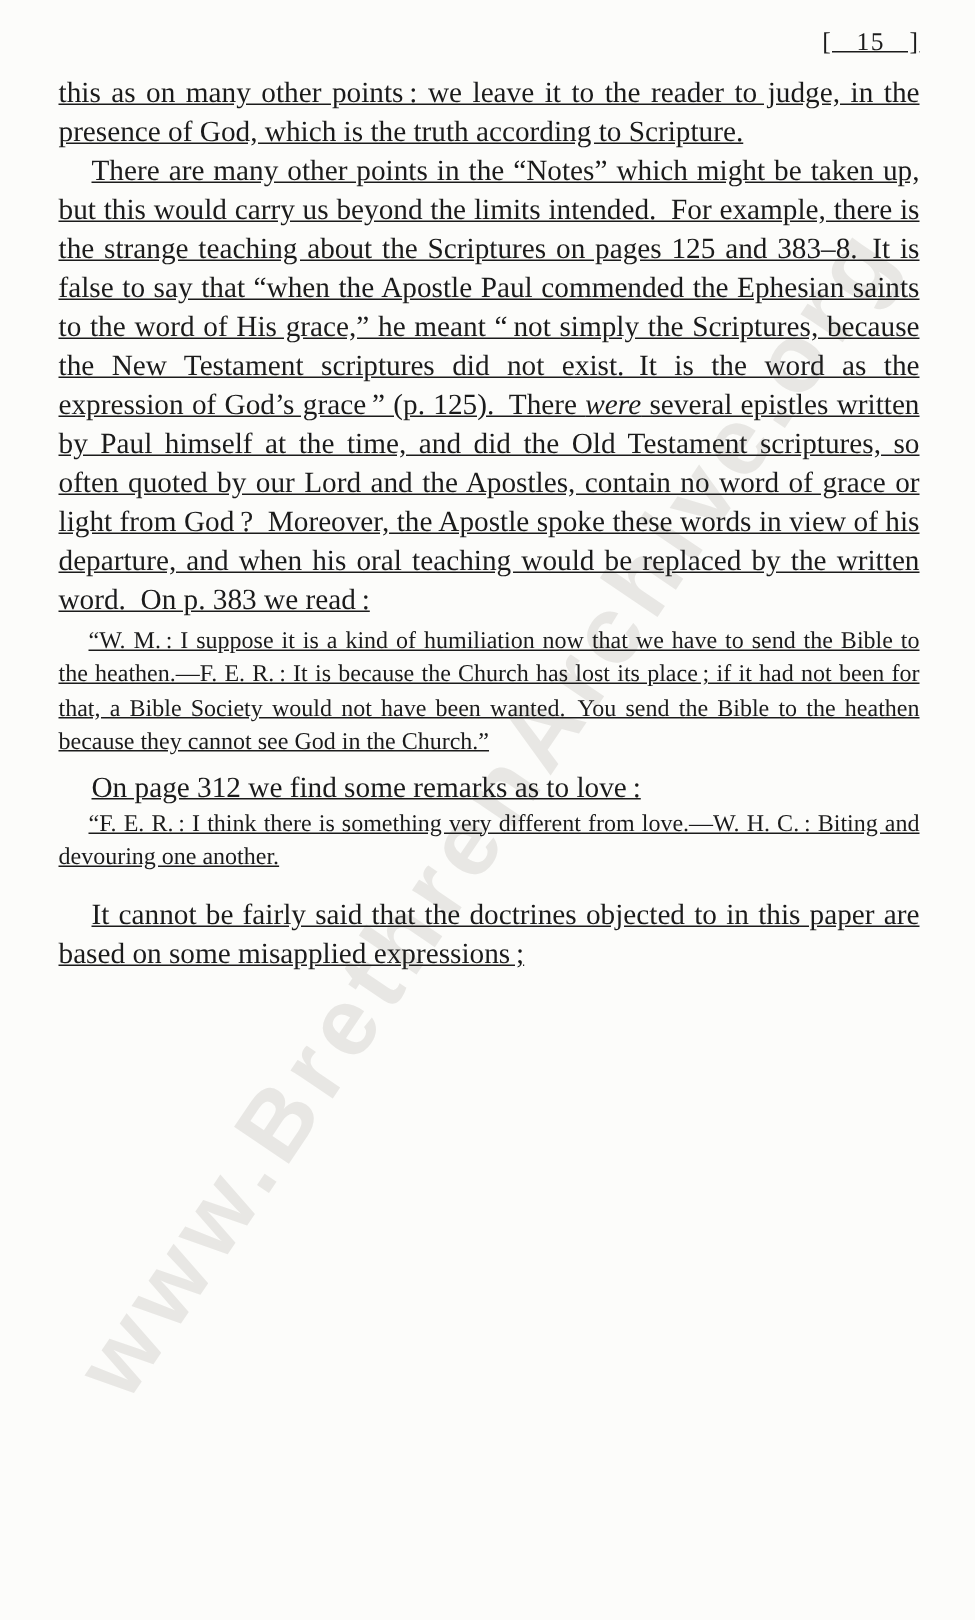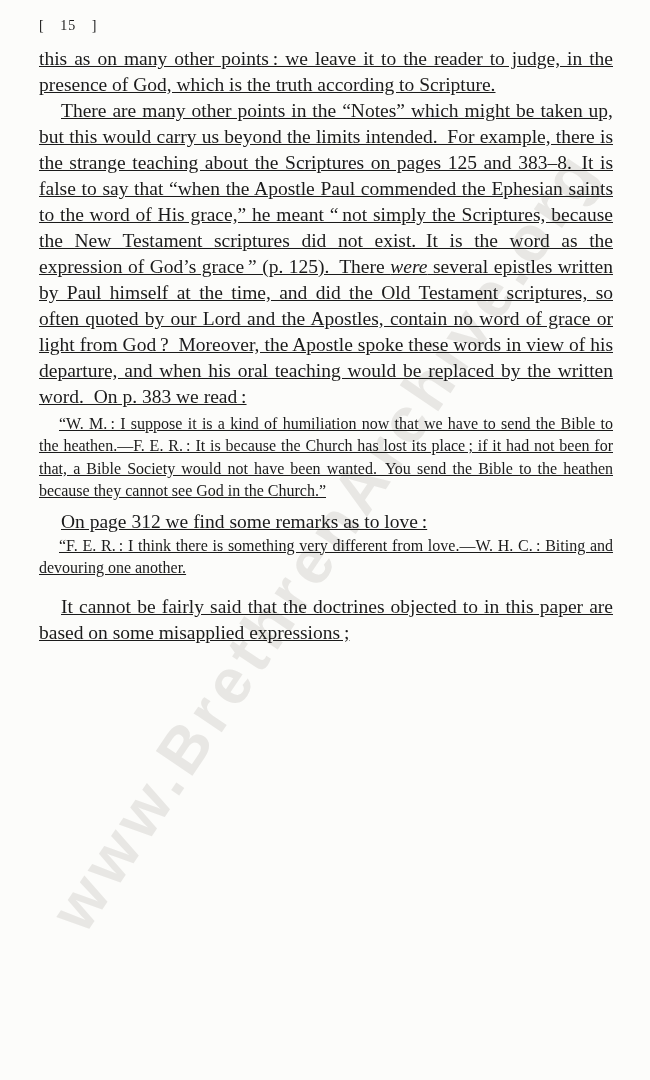--- a/index.html
+++ b/index.html
@@ -34,25 +34,26 @@
     z-index:0;
   }
   .content{
     position:absolute;
     left:39px;
     top:18px;
     width:574px;
     z-index:1;
   }
   .pagenum{
-    text-align:left;
-    font-size:14px;
+    text-align:right;
+    font-size:17px;
     word-spacing:11px;
     letter-spacing:1px;
     margin:0 0 12px 0;
+    text-decoration:underline;
   }
   p{
     margin:0;
     text-align:justify;
     text-indent:22px;
     text-decoration:underline;
   }
   p.body{
     font-size:19.5px;
     line-height:26px;

